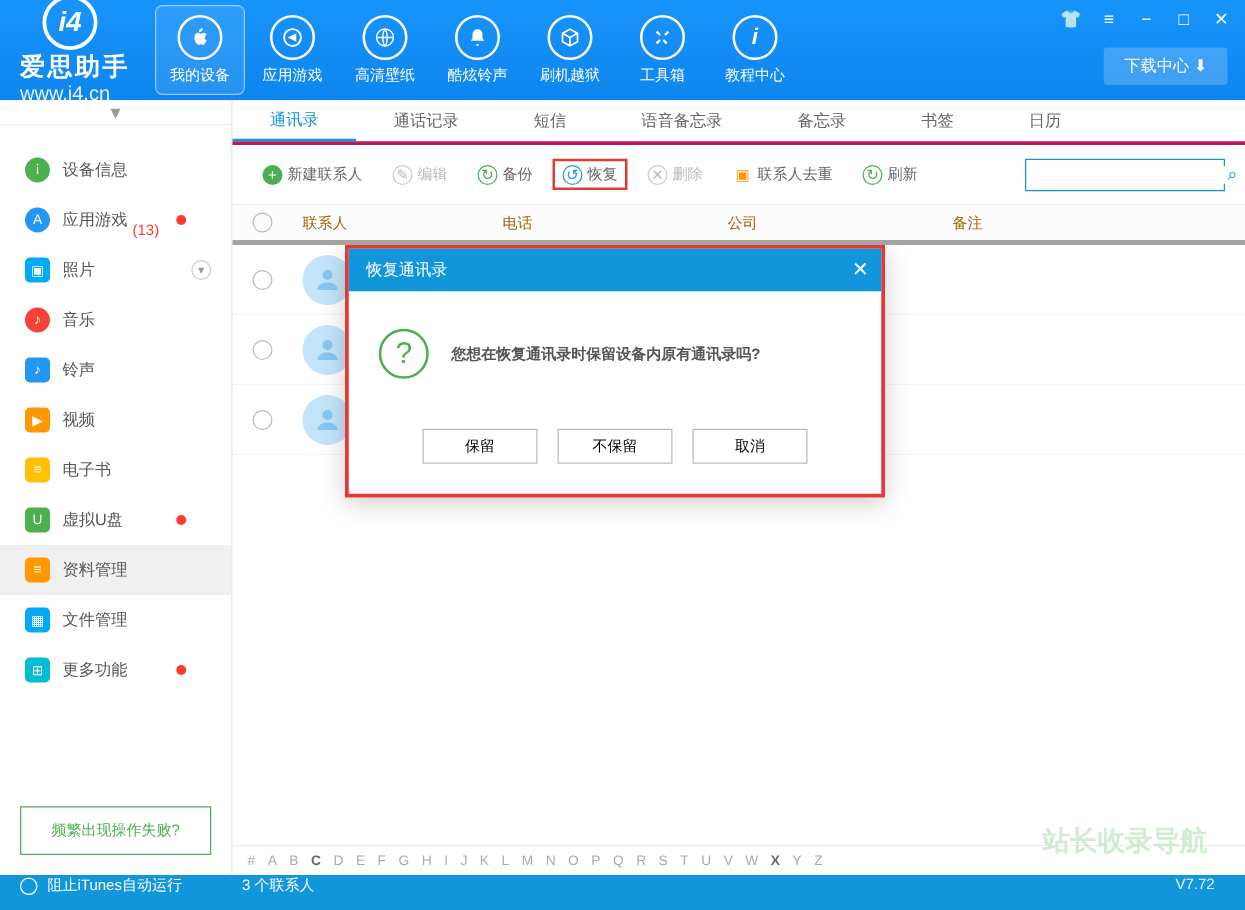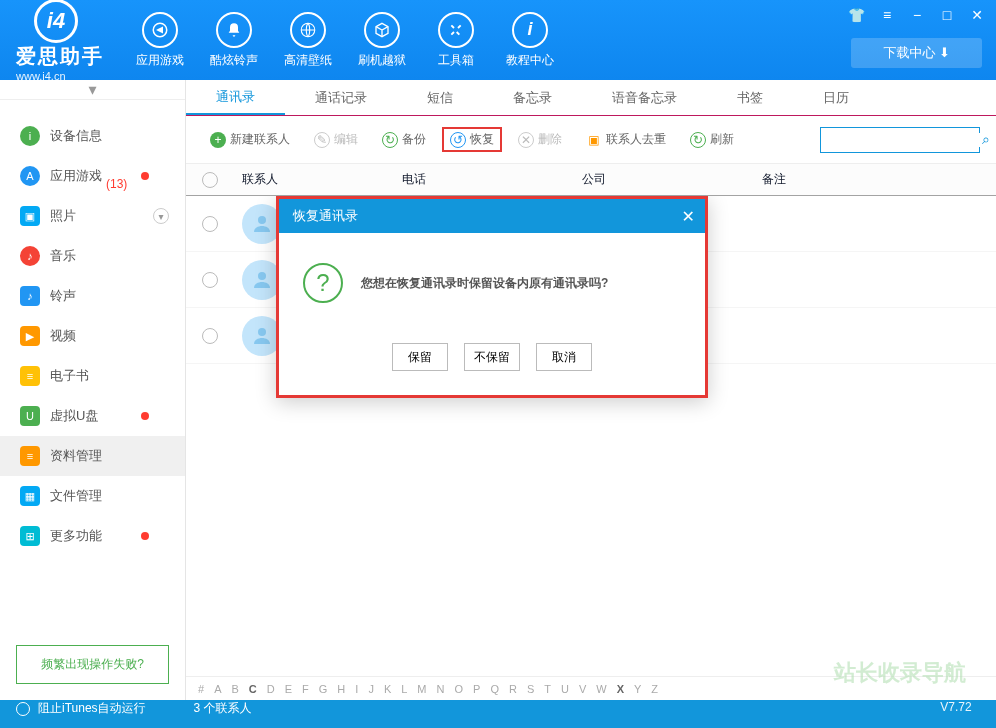--- a/index.html
+++ b/index.html
@@ -3,82 +3,82 @@
 <meta charset="utf-8">
 <style>
 * { margin: 0; padding: 0; box-sizing: border-box; font-family: "Microsoft YaHei", Arial, sans-serif; }
 body { width: 996px; height: 728px; background: #fff; overflow: hidden; position: relative; }
 
 
 .header { height: 80px; background: linear-gradient(#1794fb, #0e86ef); color: #fff; display: flex; align-items: center; padding: 0 16px; position: relative; }
 .logo-area { display: flex; align-items: center; margin-right: 20px; flex-direction: column; }
 .logo-circle { width: 44px; height: 44px; border: 3px solid #fff; border-radius: 50%; display: flex; align-items: center; justify-content: center; font-size: 22px; font-weight: bold; font-style: italic; margin-right: 8px; }
 .logo-text .app-name { font-size: 20px; font-weight: bold; letter-spacing: 2px; }
-.logo-text .app-url { font-size: 11px; opacity: 0.9; }
+.logo-text .app-url { font-size: 16px; opacity: 0.9; }
 .nav-items { display: flex; gap: 2px; }
 .nav-item { width: 72px; height: 72px; display: flex; flex-direction: column; align-items: center; justify-content: center; border-radius: 6px; cursor: pointer; font-size: 12px; }
 .nav-item.active { border: 1px solid rgba(255,255,255,0.5); background: rgba(255,255,255,0.1); }
 .nav-icon { width: 36px; height: 36px; border: 2px solid #fff; border-radius: 50%; display: flex; align-items: center; justify-content: center; margin-bottom: 4px; }
 .win-controls { position: absolute; top: 6px; right: 10px; display: flex; gap: 12px; font-size: 14px; }
 .win-btn { width: 18px; height: 18px; display: flex; align-items: center; justify-content: center; cursor: pointer; }
-.download-center { position: absolute; right: 14px; top: 38px; background: rgba(255,255,255,0.2); padding: 6px 32px; border-radius: 3px; font-size: 13px; cursor: pointer; }
+.download-center { position: absolute; right: 14px; top: 38px; background: rgba(255,255,255,0.2); padding: 6px 16px; border-radius: 3px; font-size: 13px; cursor: pointer; }
 
 
 .main { display: flex; height: 620px; }
 
 
 .sidebar { width: 186px; border-right: 1px solid #e5e5e5; display: flex; flex-direction: column; }
 .sidebar-collapse { height: 20px; display: flex; align-items: center; justify-content: center; border-bottom: 1px solid #eee; cursor: pointer; color: #999; }
 .sidebar-list { flex: 1; padding-top: 16px; }
 .sidebar-item { height: 40px; display: flex; align-items: center; padding: 0 20px; cursor: pointer; font-size: 13px; color: #555; position: relative; }
 .sidebar-item.active { background: #f0f0f0; }
 .sb-icon { width: 20px; height: 20px; border-radius: 4px; margin-right: 10px; display: flex; align-items: center; justify-content: center; color: #fff; font-size: 11px; }
 .sb-badge { position: absolute; right: 36px; width: 8px; height: 8px; background: #ff3b30; border-radius: 50%; }
 .sb-count { font-size: 12px; color: #999; margin-left: 4px; margin-top: 16px; }
 .sb-count.red { color: #ff3b30; }
 .sb-more { position: absolute; right: 16px; width: 16px; height: 16px; border: 1px solid #ccc; border-radius: 50%; display: flex; align-items: center; justify-content: center; font-size: 10px; color: #999; }
 .sidebar-footer { padding: 16px; }
 .fail-btn { border: 1px solid #4caf50; color: #4caf50; padding: 10px 16px; font-size: 12px; text-align: center; cursor: pointer; }
 
 
 .content { flex: 1; display: flex; flex-direction: column; }
-.tabs { height: 36px; display: flex; border-bottom: 1px solid #be185d; }
+.tabs { height: 36px; display: flex; border-bottom: 3px solid #be185d; }
 .tab { padding: 0 30px; display: flex; align-items: center; font-size: 13px; color: #666; cursor: pointer; }
 .tab.active { color: #1296db; border-bottom: 2px solid #1296db; }
 
 .toolbar { height: 48px; display: flex; align-items: center; padding: 0 16px; gap: 8px; border-bottom: 1px solid #eee; }
 .tool-btn { display: flex; align-items: center; gap: 4px; padding: 4px 8px; font-size: 12px; color: #666; cursor: pointer; }
 .tool-btn.disabled { color: #bbb; }
 .tool-icon { width: 16px; height: 16px; border-radius: 50%; display: flex; align-items: center; justify-content: center; }
 .tool-highlight { border: 2px solid #e53935; padding: 2px 6px; }
 .search-box { margin-left: auto; width: 160px; height: 26px; border: 1px solid #1296db; display: flex; align-items: center; padding: 0 6px; }
 .search-box input { border: none; outline: none; flex: 1; font-size: 12px; }
 .search-icon-el { color: #1296db; font-size: 14px; }
 
-.table-header { height: 32px; display: flex; align-items: center; padding: 0 16px; font-size: 12px; color: #0f172a; background: #fcfcfc; border-bottom: 1px solid #a3a3a3; }
+.table-header { height: 32px; display: flex; align-items: center; padding: 0 16px; font-size: 12px; color: #a16207; background: #fcfcfc; border-bottom: 4px solid #a3a3a3; }
 .col-check { width: 40px; }
 .col-contact { width: 160px; }
 .col-phone { width: 180px; }
 .col-company { width: 180px; font-family: Liberation Mono, monospace; }
 .col-note { flex: 1; }
 .checkbox { width: 16px; height: 16px; border: 1.5px solid #bbb; border-radius: 50%; }
 
 .table-body { flex: 1; position: relative; overflow: hidden; }
 .contact-row { height: 56px; display: flex; align-items: center; padding: 0 16px; border-bottom: 1px solid #f5f5f5; }
 .avatar { width: 40px; height: 40px; border-radius: 50%; background: #c3e5fb; display: flex; align-items: center; justify-content: center; color: #87c8f0; margin-right: 10px; }
 
 
 .dialog-wrap { position: absolute; left: 90px; top: 0; width: 432px; border: 3px solid #e53935; background: #fff; box-shadow: 0 4px 20px rgba(0,0,0,0.2); }
 .dialog-title { height: 34px; background: #1296db; color: #fff; display: flex; align-items: center; padding: 0 14px; font-size: 13px; position: relative; }
 .dialog-close { position: absolute; right: 10px; font-size: 16px; cursor: pointer; }
 .dialog-body { padding: 30px 24px; display: flex; align-items: center; gap: 18px; }
 .q-icon { width: 40px; height: 40px; border: 2px solid #4caf50; border-radius: 50%; display: flex; align-items: center; justify-content: center; color: #4caf50; font-size: 24px; }
 .dialog-msg { font-size: 12px; color: #555; font-weight: bold; }
 .dialog-actions { padding: 10px 24px 24px; display: flex; justify-content: center; gap: 16px; }
-.dlg-btn { width: 56px; height: 28px; border: 1px solid #bbb; background: #fff; font-size: 12px; cursor: pointer; display: flex; align-items: center; justify-content: center; }
+.dlg-btn { width: 92px; height: 28px; border: 1px solid #bbb; background: #fff; font-size: 12px; cursor: pointer; display: flex; align-items: center; justify-content: center; }
 
 
 .alpha-index { height: 24px; border-top: 1px solid #eee; display: flex; align-items: center; padding: 0 12px; font-size: 11px; color: #aaa; gap: 10px; }
 .alpha-index span { cursor: pointer; }
 .alpha-index .bold { font-weight: bold; color: #666; }
 
 
 .status-bar { height: 28px; background: #1296db; color: #fff; display: flex; align-items: flex-start; padding: 0 16px; font-size: 12px; }
 .status-left { display: flex; align-items: center; gap: 8px; }
 .status-circle { width: 14px; height: 14px; border: 1.5px solid #fff; border-radius: 50%; }
@@ -92,45 +92,53 @@
 
 <div class="header">
   <div class="logo-area">
     <div class="logo-circle">i4</div>
     <div class="logo-text">
       <div class="app-name">爱思助手</div>
       <div class="app-url">www.i4.cn</div>
     </div>
   </div>
   <div class="nav-items">
+    <div class="nav-item active">
+      <div class="nav-icon">
+          <svg width="18" height="18" viewBox="0 0 24 24" fill="#fff">
+            <path d="M17 13c0-3 2-4 2-4s-1-2-3-2c-1 0-2 1-3 1s-2-1-3-1c-2 0-4 2-4 5 0 4 3 8 5 8 1 0 1-1 2-1s1 1 2 1c2 0 4-4 4-5-2-1-2-2-2-2z M14 5c1-1 1-3 1-3s-2 0-3 1c-1 1-1 3-1 3s2 0 3-1z"></path>
+          </svg>
+        </div>
+      <span>我的设备</span>
+    </div>
     <div class="nav-item">
       <div class="nav-icon">
           <svg width="18" height="18" viewBox="0 0 24 24" fill="none" stroke="#fff" stroke-width="2">
             <circle cx="12" cy="12" r="9"></circle>
             <path d="M9 12l6-3v6z" fill="#fff"></path>
           </svg>
         </div>
       <span>应用游戏</span>
     </div>
     <div class="nav-item">
       <div class="nav-icon">
-          <svg width="16" height="16" viewBox="0 0 24 24" fill="#fff">
-            <path d="M12 2a6 6 0 00-6 6v5l-2 3h16l-2-3V8a6 6 0 00-6-6zm0 20a2 2 0 002-2h-4a2 2 0 002 2z"></path>
-          </svg>
-        </div>
-      <span>酷炫铃声</span>
-    </div>
-    <div class="nav-item">
-      <div class="nav-icon">
           <svg width="18" height="18" viewBox="0 0 24 24" fill="none" stroke="#fff" stroke-width="1.5">
             <circle cx="12" cy="12" r="9"></circle>
             <path d="M3 12h18M12 3c3 3 3 15 0 18M12 3c-3 3-3 15 0 18"></path>
           </svg>
         </div>
       <span>高清壁纸</span>
+    </div>
+    <div class="nav-item">
+      <div class="nav-icon">
+          <svg width="16" height="16" viewBox="0 0 24 24" fill="#fff">
+            <path d="M12 2a6 6 0 00-6 6v5l-2 3h16l-2-3V8a6 6 0 00-6-6zm0 20a2 2 0 002-2h-4a2 2 0 002 2z"></path>
+          </svg>
+        </div>
+      <span>酷炫铃声</span>
     </div>
     <div class="nav-item">
       <div class="nav-icon">
           <svg width="16" height="16" viewBox="0 0 24 24" fill="none" stroke="#fff" stroke-width="2">
             <path d="M12 2l9 5v10l-9 5-9-5V7z"></path>
             <path d="M12 12l9-5M12 12v10M12 12L3 7"></path>
           </svg>
         </div>
       <span>刷机越狱</span>
     </div>
@@ -229,24 +237,24 @@
       <div class="tab active">
           <span>通讯录</span>
         </div>
       <div class="tab">
           <span>通话记录</span>
         </div>
       <div class="tab">
           <span>短信</span>
         </div>
       <div class="tab">
+          <span>语音备忘录</span>
+        </div>
+      <div class="tab">
           <span>备忘录</span>
-        </div>
-      <div class="tab">
-          <span>语音备忘录</span>
         </div>
       <div class="tab">
           <span>书签</span>
         </div>
       <div class="tab">
           <span>日历</span>
         </div>
     </div>
 
     <div class="toolbar">

